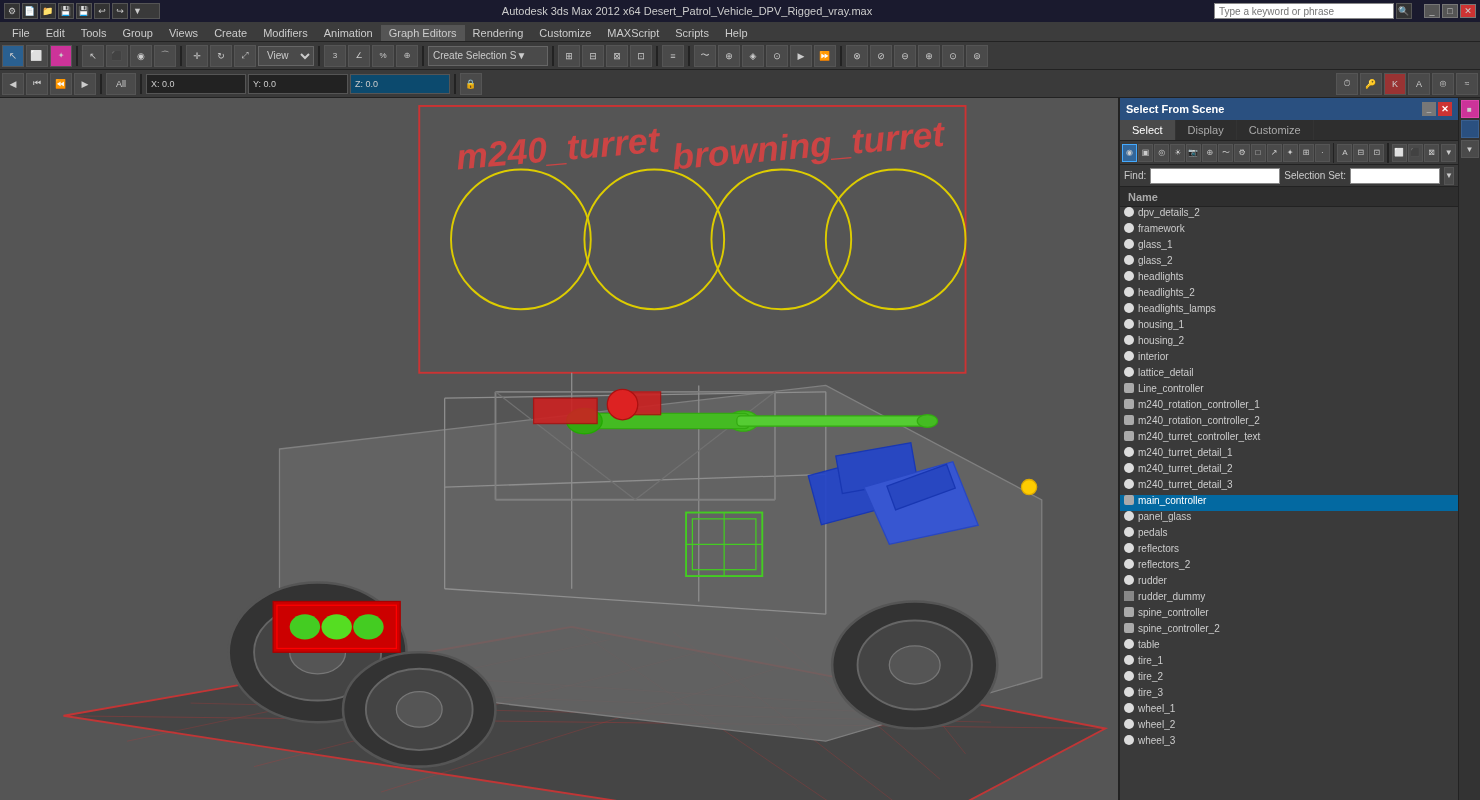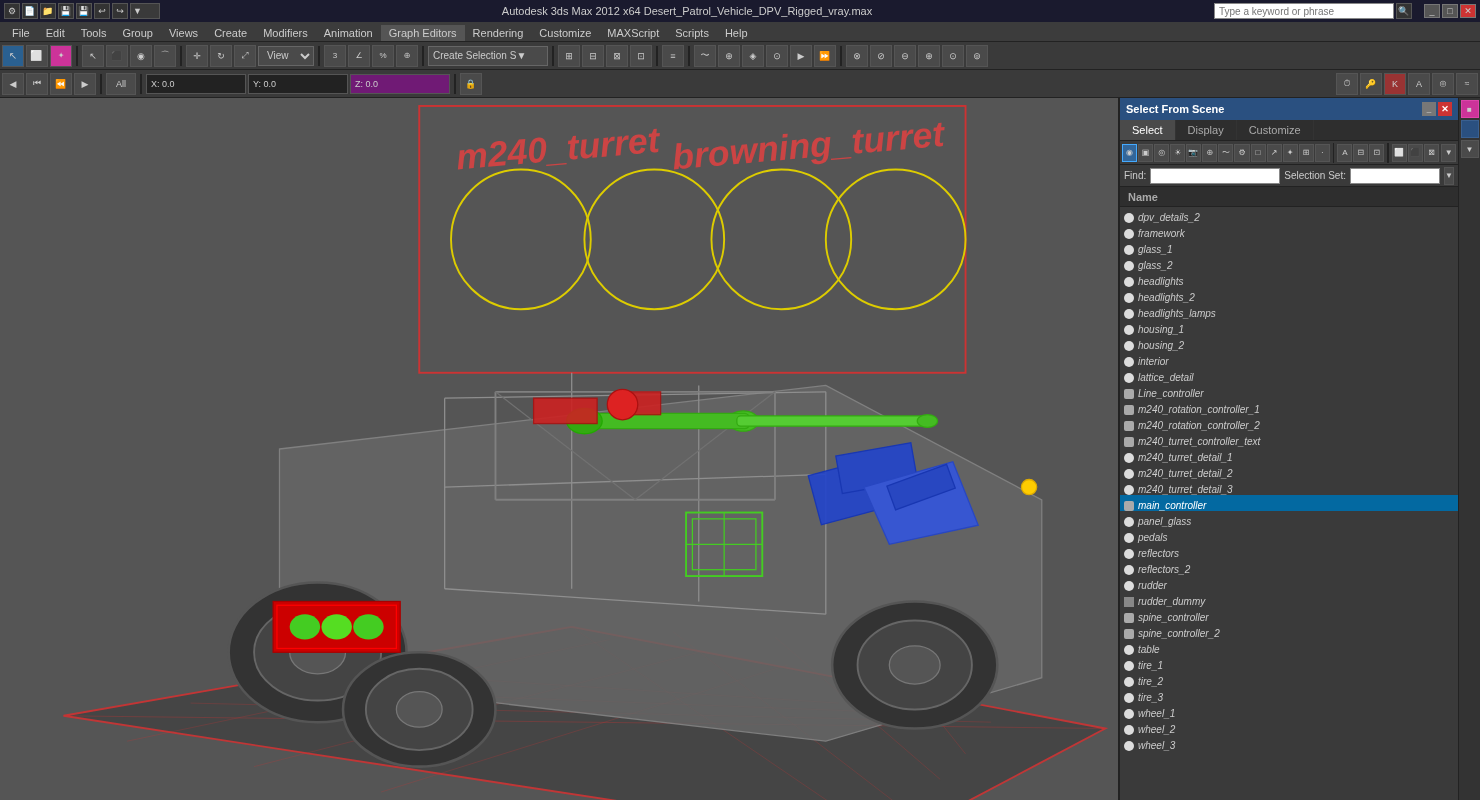--- a/index.html
+++ b/index.html
@@ -275,27 +275,26 @@
       border-bottom: 1px solid #222;
     }
     #scene-list {
       flex: 1;
       overflow-y: scroll;
       background: #3a3a3a;
     }
     .scene-list-item {
       height: 16px;
       display: flex;
-      align-items: flex-end;
+      align-items: flex-start;
       padding: 0 4px;
       font-size: 10px;
       color: #cccccc;
       cursor: pointer;
       gap: 4px;
-      font-style: italic;
     }
     .scene-list-item.selected { background: #0369a1; color: #ffffff; }
     .item-icon {
       width: 10px;
       height: 10px;
       background: #aaaaaa;
       border-radius: 50%;
       flex-shrink: 0;
     }
     .item-icon.white { background: #dddddd; }
@@ -456,21 +455,21 @@
   <div class="tool-btn" style="font-size:9px;">⏮</div>
   <div class="tool-btn" style="font-size:9px;">⏪</div>
   <div class="tool-btn" style="font-size:9px;">▶</div>
   <div class="tool-separator"></div>
 
   <div class="tool-btn" style="font-size:9px;width:30px;">All</div>
   <div class="tool-separator"></div>
 
   <div style="width:100px;height:20px;background:#222;border:1px solid #555;display:flex;align-items:center;padding:0 4px;font-size:9px;color:#ccc;">X: 0.0</div>
   <div style="width:100px;height:20px;background:#222;border:1px solid #555;display:flex;align-items:center;padding:0 4px;font-size:9px;color:#ccc;">Y: 0.0</div>
-  <div style="width:100px;height:20px;background:#701a75;border:1px solid #555;display:flex;align-items:center;padding:0 4px;font-size:9px;color:#ccc;">Z: 0.0</div>
+  <div style="width:100px;height:20px;background:#0c4a6e;border:1px solid #555;display:flex;align-items:center;padding:0 4px;font-size:9px;color:#ccc;">Z: 0.0</div>
   <div class="tool-separator"></div>
   <div class="tool-btn" style="font-size:9px;">🔒</div>
   <div style="flex:1;"></div>
 
   <div class="tool-btn" style="font-size:9px;">⏱</div>
   <div class="tool-btn" style="font-size:9px;">🔑</div>
   <div class="tool-btn" style="font-size:9px;background:#993333;">K</div>
   <div class="tool-btn" style="font-size:9px;">A</div>
   <div class="tool-btn" style="font-size:8px;">◎</div>
   <div class="tool-btn" style="font-size:8px;">≈</div>

